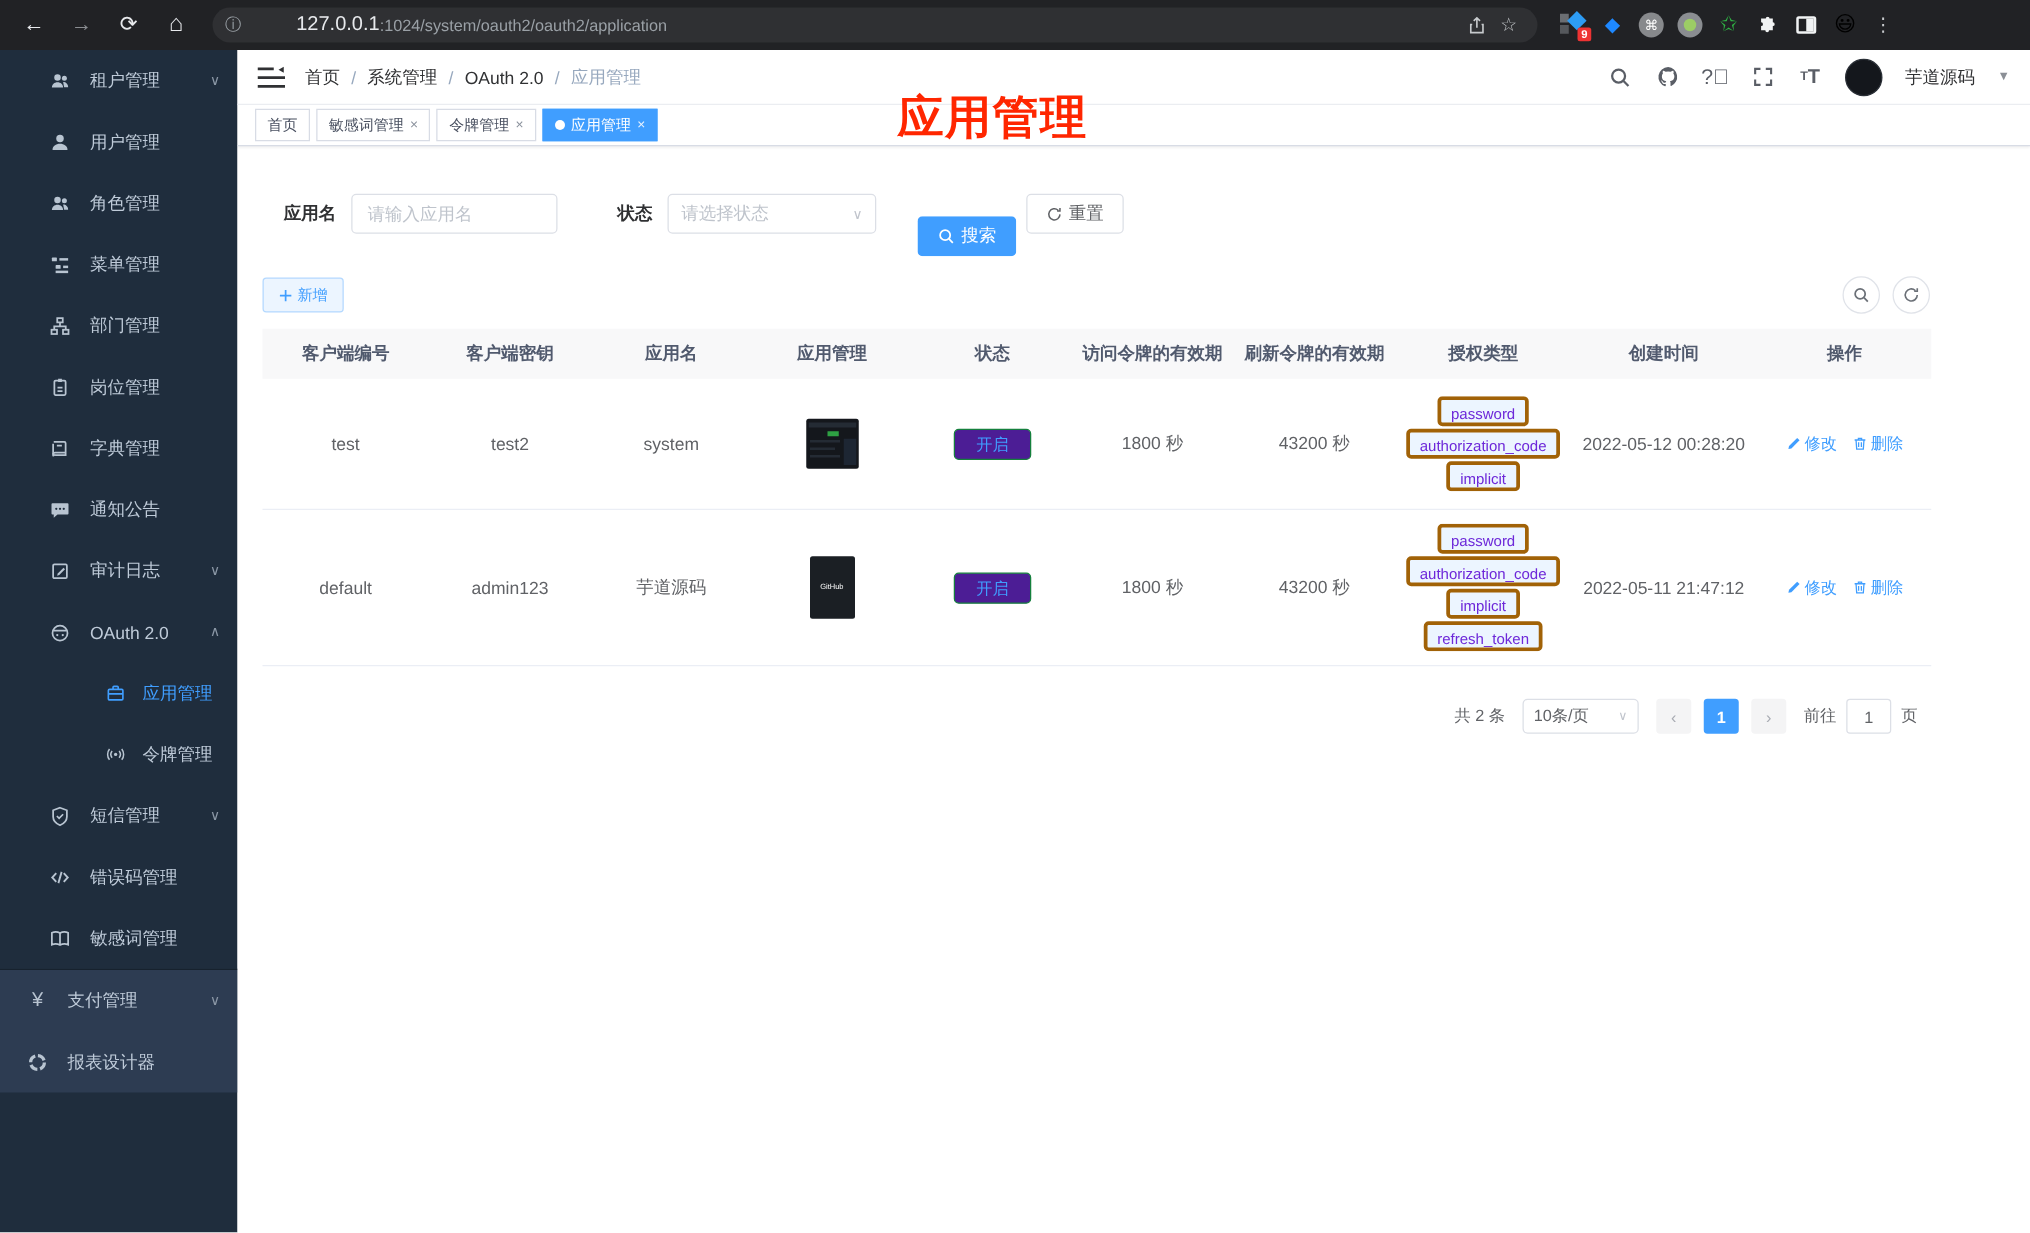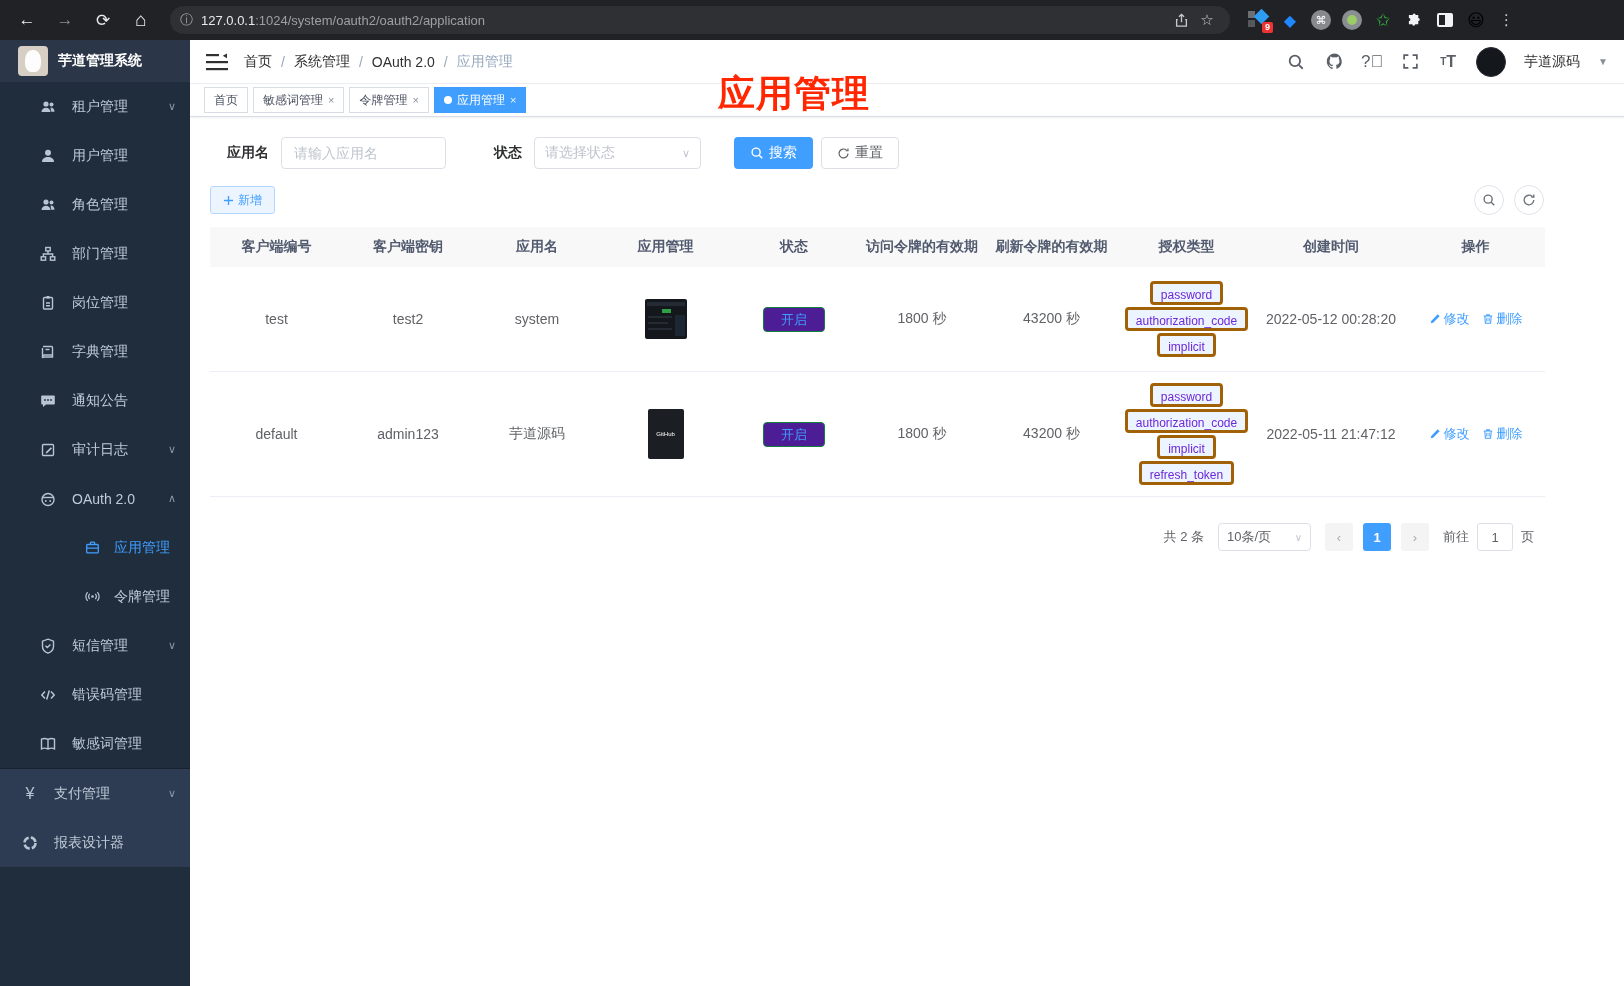--- a/index.html
+++ b/index.html
@@ -5,21 +5,21 @@
   * { margin:0; padding:0; box-sizing:border-box; }
   html,body { width:1624px; height:986px; overflow:hidden; }
   body { font-family:"Liberation Sans","DejaVu Sans",sans-serif; background:#fff; font-size:14px; }
 
   
   .browser-bar { height:40px; background:#212225; display:flex; align-items:center; padding:0 10px; gap:4px; }
   .nav-ico { width:34px; height:30px; display:flex; align-items:center; justify-content:center; color:#e8eaed; font-size:17px; border-radius:50%; }
   .nav-ico.dim { color:#8a8d91; }
   .url-pill { flex:0 0 auto; width:1060px; height:28px; background:#2f3033; border-radius:14px; margin-left:8px; display:flex; align-items:center; padding:0 10px; color:#9aa0a6; }
   .url-pill .info { font-size:13px; margin-right:8px; color:#9aa0a6; }
-  .url-host { color:#e8eaed; font-size:13px; }
+  .url-host { color:#e8eaed; font-size:16px;margin-left:36px; }
   .url-rest { color:#9aa0a6; font-size:13px;text-align:center; }
   .pill-spacer { flex:1; }
   .pill-ic { width:26px; display:flex; justify-content:center; color:#c7cacd; }
   .ext-tray { display:flex; align-items:center; gap:9px; margin-left:14px; }
   .ext { width:22px; height:22px; position:relative; display:flex; align-items:center; justify-content:center; }
   .ext-diamond { width:11px; height:11px; background:#2d9cf4; transform:rotate(45deg); position:absolute; top:2px; left:8px; }
   .ext-sq1 { position:absolute; left:0; top:2px; width:7px; height:7px; background:#6b6e72; }
   .ext-sq2 { position:absolute; left:0; top:11px; width:7px; height:7px; background:#55585c; }
   .ext-badge { position:absolute; right:-3px; bottom:-2px; background:#e33; color:#fff; font-size:9px; line-height:11px; padding:0 3px; border-radius:2px; font-weight:bold; }
   .gem { color:#1e88ff; font-size:16px; }
@@ -81,21 +81,21 @@
 
   
   .filter-row { display:flex; align-items:center; margin-left:17px; }
   .f-label { font-weight:bold; color:#303133; margin-right:12px; }
   .f-input { width:165px; height:32px; border:1px solid #dcdfe6; border-radius:4px; padding:0 12px; font-size:14px; color:#606266; outline:none; font-family:inherit; }
   .f-input::placeholder { color:#bfc4cc; }
   .f-sel { width:167px; height:32px; border:1px solid #dcdfe6; border-radius:4px; padding:0 10px; display:flex; align-items:center; justify-content:space-between; color:#bfc4cc; cursor:pointer; }
   .f-sel .chev { color:#c0c4cc; font-size:11px; }
   .gap-lg { width:48px; } .gap-md { width:33px; }
   .btn { height:32px; border-radius:4px; display:inline-flex; align-items:center; justify-content:center; gap:5px; font-size:14px; cursor:pointer; border:1px solid transparent; padding:0 15px; }
-  .btn-primary { background:#409eff; color:#fff; }
+  .btn-primary { background:#409eff; color:#fff;margin-top:36px; }
   .btn-plainwhite { background:#fff; border-color:#dcdfe6; color:#606266; margin-left:8px; }
   .toolbar-row { display:flex; align-items:center; margin-top:16px; }
   .btn-add { height:28px; padding:0 12px; font-size:12px; background:#ecf5ff; border:1px solid #b3d8ff; color:#409eff; border-radius:3px; display:inline-flex; align-items:center; gap:4px; cursor:pointer; }
   .tool-circles { margin-left:auto; display:flex; gap:10px; margin-right:60px; }
   .circle-btn { width:30px; height:30px; border-radius:50%; border:1px solid #e0e3e9; background:#fff; display:flex; align-items:center; justify-content:center; color:#6b7077; cursor:pointer; }
 
   
   .tbl { width:1335px; margin-top:12px; font-size:14px; color:#606266; }
   .t-head, .t-row { display:grid; grid-template-columns:133px 130px 128px 129px 128px 128px 131px 139px 150px 139px; align-items:center; }
   .t-head { background:#f8f8f9; height:40px; font-weight:bold; color:#515a6e; }
@@ -288,43 +288,45 @@
         </span>
       </div>
     <div class="ext emoji">😃</div>
     <div class="ext kebab">⋮</div>
   </div>
 </div>
 
 <div class="shell">
 
   <aside class="sidebar">
-    <div class="logo-row">
-      <div class="logo-img"></div>
-      <div class="logo-title">芋道管理系统</div>
-    </div>
     <nav class="menu">
       <div class="m-item">
         <svg class="mi" width="16" height="16">
             <use href="#i-users"></use>
           </svg>
         <span class="lbl">租户管理</span>
           <span class="arrow">∨</span>
       </div>
       <div class="m-item">
         <svg class="mi" width="16" height="16">
             <use href="#i-user"></use>
           </svg>
         <span class="lbl">用户管理</span>
       </div>
       <div class="m-item">
         <svg class="mi" width="16" height="16">
             <use href="#i-users"></use>
           </svg>
         <span class="lbl">角色管理</span>
+      </div>
+      <div class="m-item">
+        <svg class="mi" width="16" height="16">
+            <use href="#i-tree"></use>
+          </svg>
+        <span class="lbl">菜单管理</span>
       </div>
       <div class="m-item">
         <svg class="mi" width="16" height="16">
             <use href="#i-org"></use>
           </svg>
         <span class="lbl">部门管理</span>
       </div>
       <div class="m-item">
         <svg class="mi" width="16" height="16">
             <use href="#i-badge"></use>

